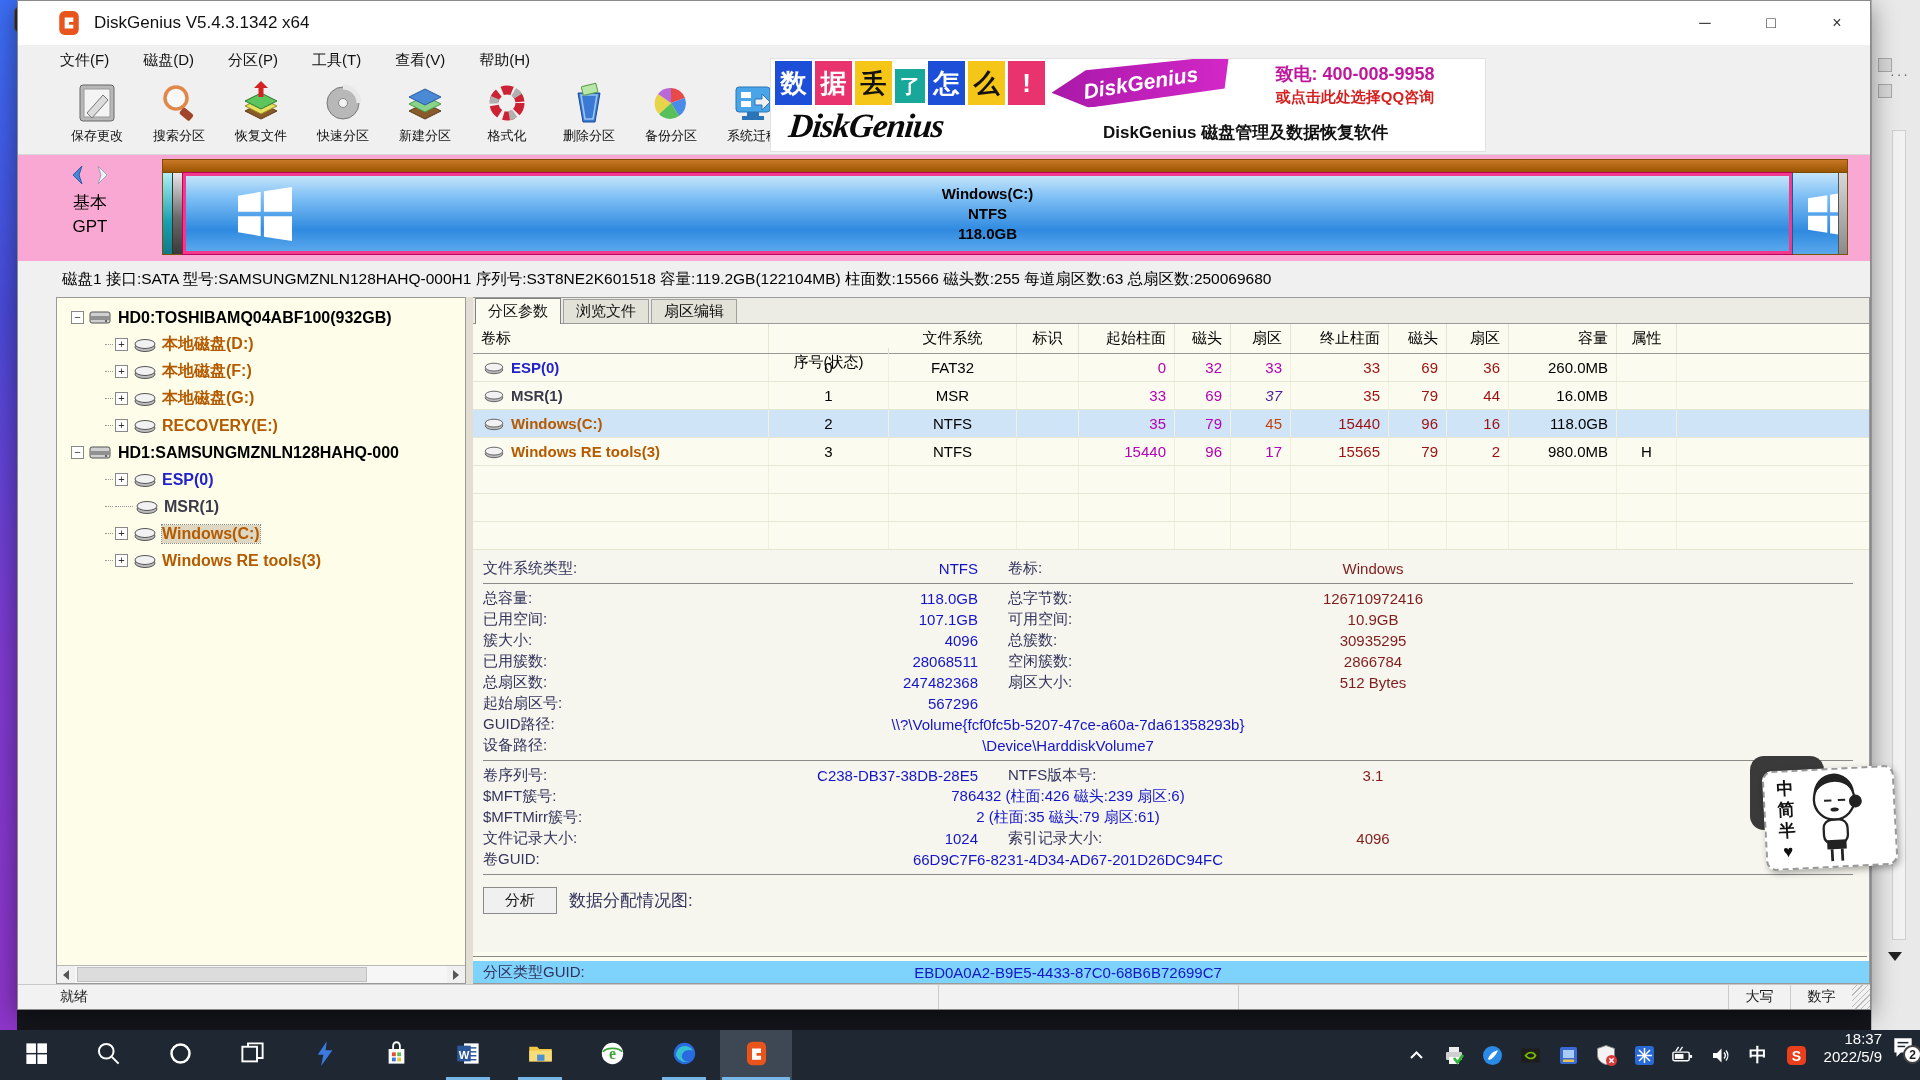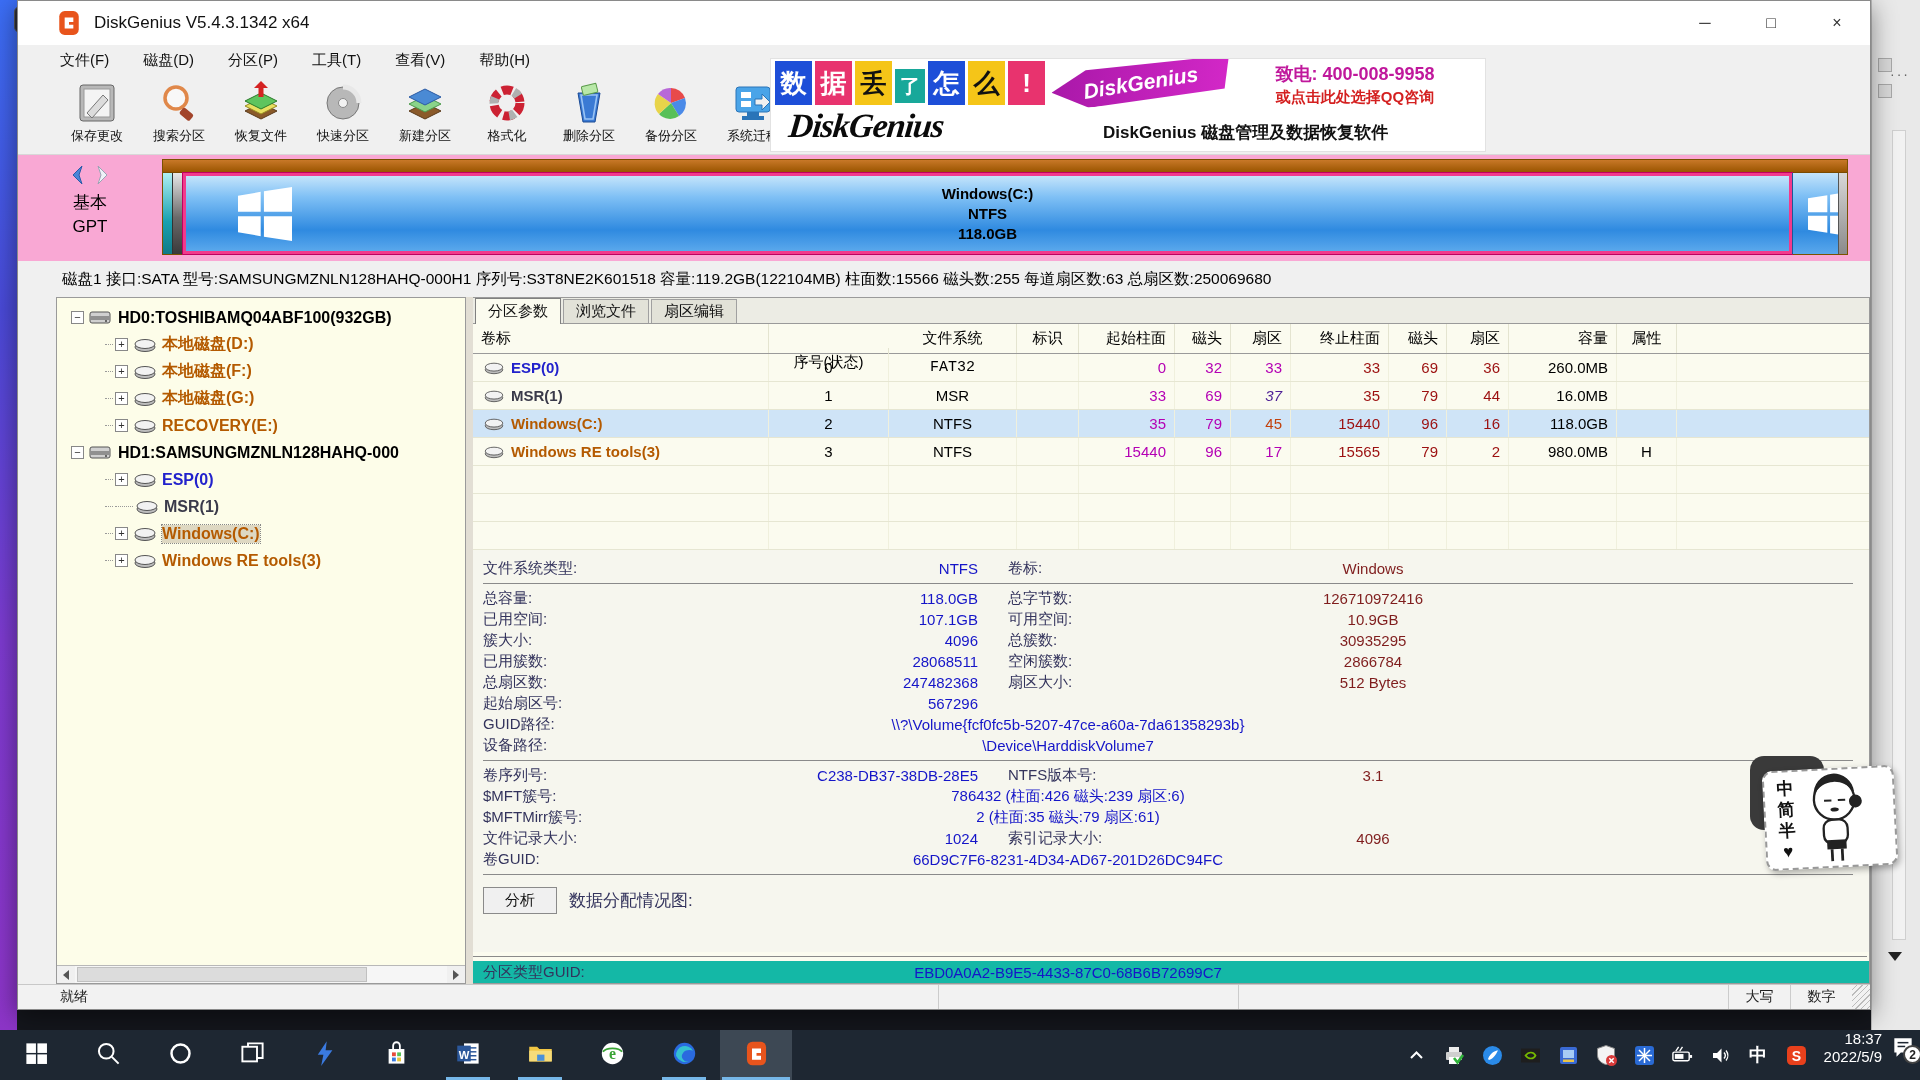--- a/index.html
+++ b/index.html
@@ -116,21 +116,21 @@
   .d-v{width:290px;text-align:right;color:#1515c8;}
   .d-l2{width:215px;margin-left:30px;color:#33335c;}
   .d-v2{width:300px;text-align:center;color:#7f1d1d;}
   .d-row.wide .d-v{width:760px;text-align:center;}
   .d-sep{border-top:1px solid #8a8a8a;margin:4px 2px 4px 0;}
   .analyze-row{display:flex;align-items:center;gap:12px;padding:8px 0 0 10px;height:42px;background:#f6f6ee;}
   .an-btn{width:74px;height:27px;background:#f0f0f0;border:1px solid #8a8a8a;font-size:15px;color:#111;
     display:flex;align-items:center;justify-content:center;}
   .an-cap{font-size:17px;color:#33335c;}
   .alloc-strip{height:64px;background:#f6f6ee;}
-  .footer-wrap{background:#14b8a6;padding-left:10px;}
+  .footer-wrap{background:#7dd3fc;padding-left:10px;}
   .f-row{display:flex;height:22px;align-items:center;font-size:15px;white-space:nowrap;}
   .f-l{width:205px;color:#33335c;}
   .f-v{width:760px;text-align:center;color:#1515c8;}
 
   .statusbar{height:25px;background:#f2f2f2;border-top:1px solid #c8c8c8;display:flex;align-items:center;font-size:14px;color:#222;}
   .sb-ready{padding-left:42px;width:920px;}
   .sb-cell{height:100%;border-left:1px solid #cccccc;}
   .sb-c1{width:300px;} .sb-c2{flex:1;}
   .sb-caps,.sb-num{width:62px;height:100%;display:flex;align-items:center;justify-content:center;border-left:1px solid #cccccc;}
   .sb-grip{width:18px;height:100%;background:
@@ -494,21 +494,21 @@
           <div id="tblBody">
               <div class="t-row">
                 <div class="t-cell al-l" style="width: 296px; padding-left: 0px;">
                   <span class="t-name-ic"><svg viewBox="0 0 24 16">
                       <ellipse cx="12" cy="10" rx="10" ry="4.5" fill="#bdbdbd" stroke="#555"></ellipse>
                       <ellipse cx="12" cy="7" rx="10" ry="4.5" fill="#f2f2f2" stroke="#555"></ellipse>
                     </svg></span>
                   <span class="t-name" style="color: rgb(34, 34, 204);">ESP(0)</span>
                 </div>
                 <div class="t-cell al-c" style="width: 120px;">0</div>
-                <div class="t-cell al-c" style="width: 128px; font-family: Liberation Mono, monospace;">FAT32</div>
+                <div class="t-cell al-c" style="width: 128px;">FAT32</div>
                 <div class="t-cell al-c" style="width: 62px;"></div>
                 <div class="t-cell al-r" style="width: 96px; color: rgb(180, 0, 180);">0</div>
                 <div class="t-cell al-r" style="width: 56px; color: rgb(180, 0, 180);">32</div>
                 <div class="t-cell al-r" style="width: 60px; color: rgb(180, 0, 180);">33</div>
                 <div class="t-cell al-r" style="width: 98px; color: rgb(156, 16, 16);">33</div>
                 <div class="t-cell al-r" style="width: 58px; color: rgb(156, 16, 16);">69</div>
                 <div class="t-cell al-r" style="width: 62px; color: rgb(156, 16, 16);">36</div>
                 <div class="t-cell al-r" style="width: 108px;">260.0MB</div>
                 <div class="t-cell al-c" style="width: 60px;"></div>
               </div>

